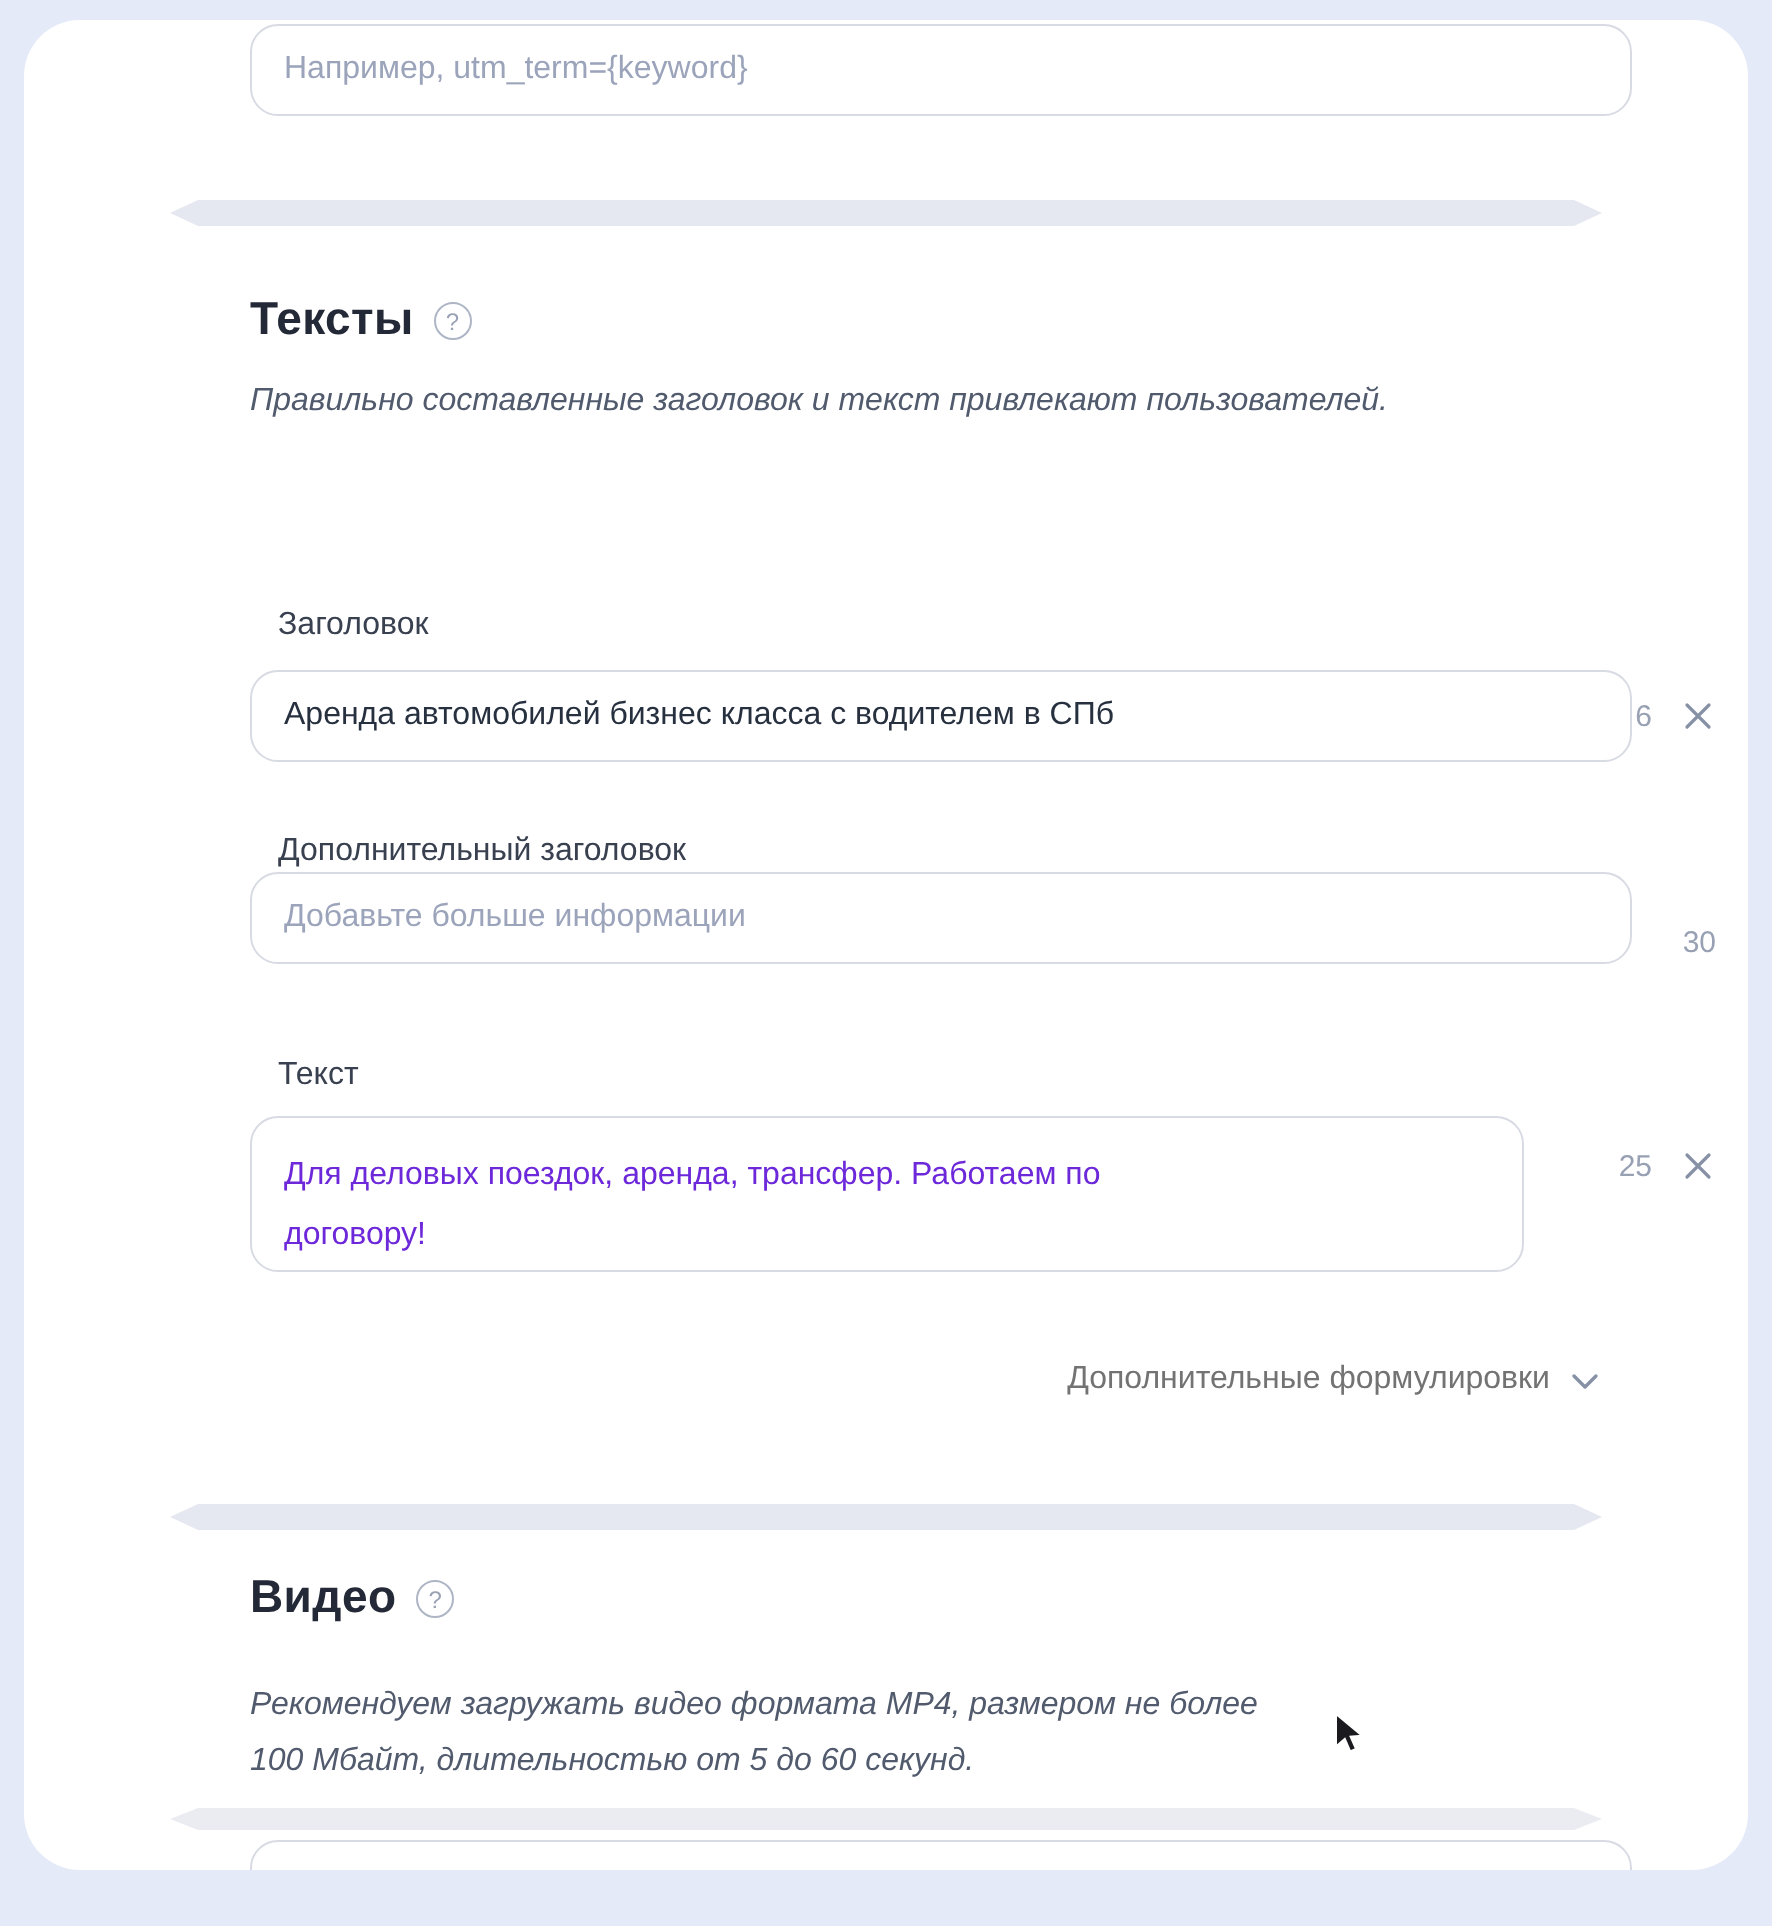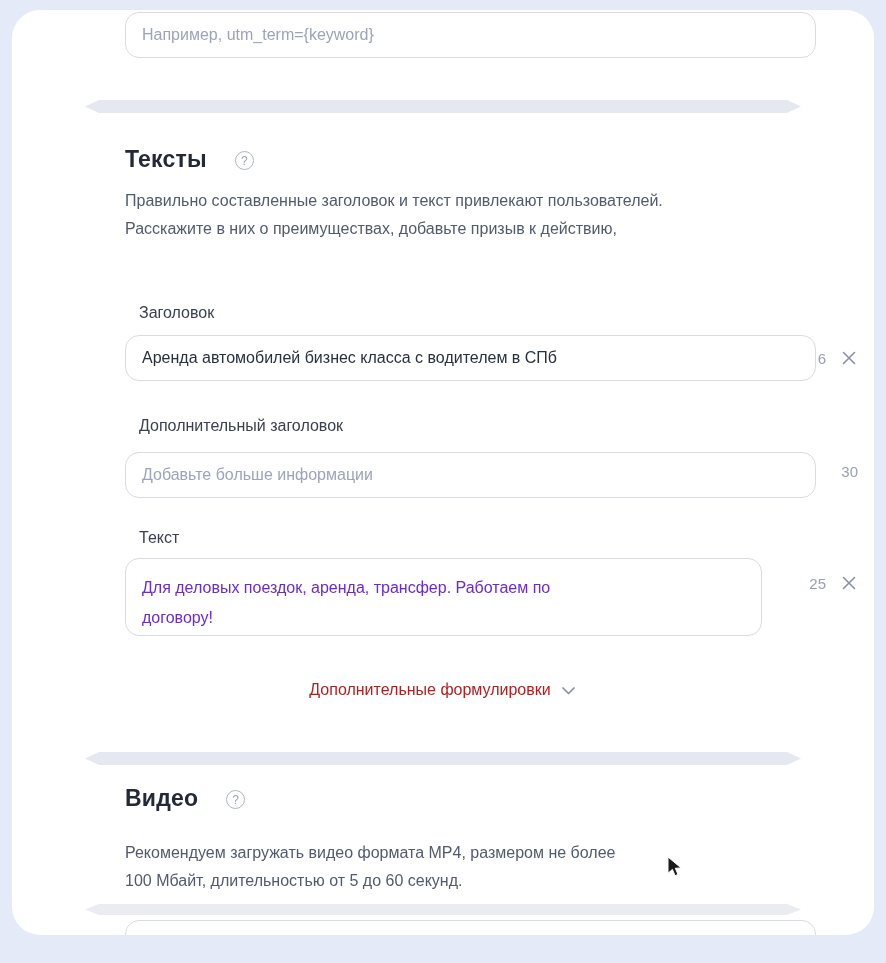--- a/index.html
+++ b/index.html
@@ -59,44 +59,44 @@
     background: #ffffff;
   }
   .textarea-text {
     padding: 14px 0 0 16px;
     max-width: 436px;
     font-size: 16px; line-height: 30px; color: #6d28d9;
   }
   
   .section-title {
     position: absolute; left: 113px;
-    display: flex; align-items: center; gap: 28px;
+    display: flex; align-items: center; gap: 10px;
     font-size: 23px; font-weight: 700; color: #232936;
     letter-spacing: .2px;
   }
   .help-icon {
     width: 19px; height: 19px;
     border: 1.5px solid #aeb6c6;
     border-radius: 50%;
     display: flex; align-items: center; justify-content: center;
     font-size: 12px; font-weight: 400; color: #9aa3b5;
     margin-top: 2px;
   }
   .section-desc {
     position: absolute; left: 113px;
-    font-size: 16px; line-height: 28px; color: #515b6d;
+    font-size: 16px; line-height: 28px; color: #515b6d; font-style: italic;
   }
   .field-label {
     position: absolute; left: 127px;
     font-size: 16px; color: #39404f;
   }
   .more-link {
     position: absolute; left: 73px; width: 716px;
-    display: flex; align-items: center; justify-content: center; gap: 9px;
-    font-size: 16px; color: #b91c1c;
+    display: flex; align-items: center; justify-content: flex-end; gap: 9px;
+    font-size: 16px; color: #737373;
     cursor: pointer; background: none; border: none;
     font-family: "Liberation Sans", sans-serif;
   }
   .cursor { position: absolute; left: 667px; top: 856px; pointer-events: none; }
 </style>
 </head>
 <body>
 
 <div class="panel">
 
@@ -104,36 +104,35 @@
 
   <div class="gap-band" style="top: 90px;"></div>
 
   <div class="section-title" style="top: 136px;">
     <span>Тексты</span>
     <span class="help-icon">?</span>
   </div>
 
   <div class="section-desc" style="top: 177px;">
     <div>Правильно составленные заголовок и текст привлекают пользователей.</div>
-    <div>Расскажите в них о преимуществах, добавьте призыв к действию,</div>
   </div>
 
   <div class="field-label" style="top: 294px;">Заголовок</div>
   <input class="field" style="top: 325px;" value="Аренда автомобилей бизнес класса с водителем в СПб">
   <div class="field-adorn" style="top: 325px; height: 46px;">
     <span class="counter">6</span>
     <button class="clear-btn">
       <svg width="16" height="16" viewBox="0 0 16 16">
         <path d="M2.5 2.5 L13.5 13.5 M13.5 2.5 L2.5 13.5" stroke="#8791a6" stroke-width="1.6" fill="none" stroke-linecap="round"></path>
       </svg>
     </button>
   </div>
 
   <div class="field-label" style="top: 407px;">Дополнительный заголовок</div>
-  <input class="field" style="top: 442px;" placeholder="Добавьте больше информации">
+  <input class="field" style="top: 426px;" placeholder="Добавьте больше информации">
   <div class="field-adorn" style="top: 438px; height: 46px;">
     <span class="counter">30</span>
   </div>
 
   <div class="field-label" style="top: 519px;">Текст</div>
   <div class="textarea-box" style="top: 548px; height: 78px;">
     <div class="textarea-text">Для деловых поездок, аренда, трансфер. Работаем по договору!</div>
   </div>
   <div class="field-adorn" style="top: 564px;">
     <span class="counter">25</span>

